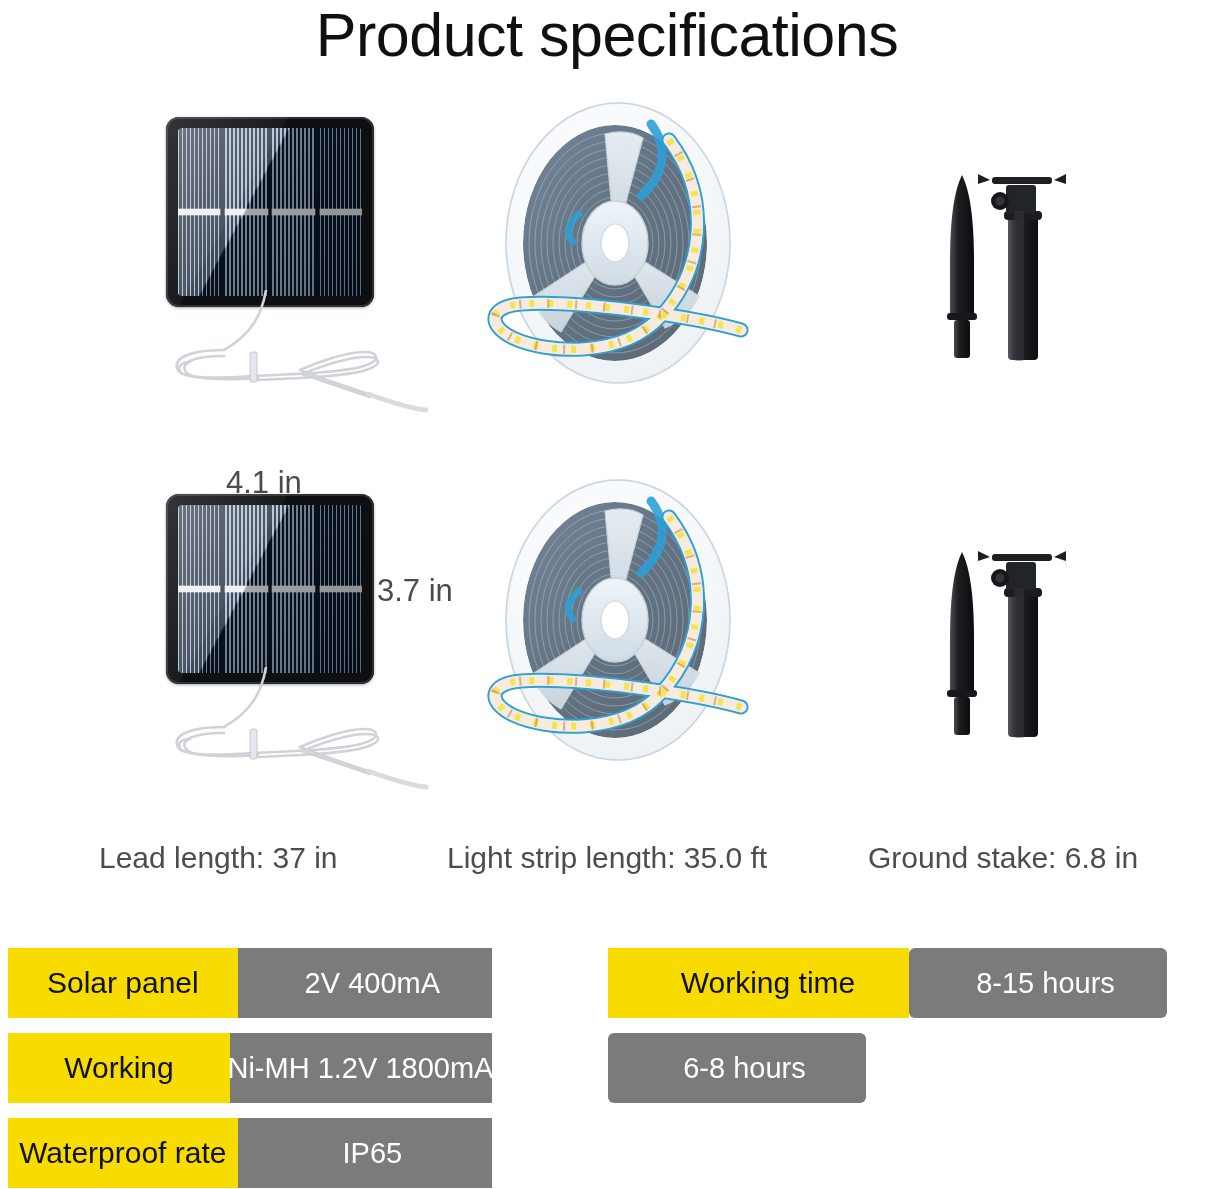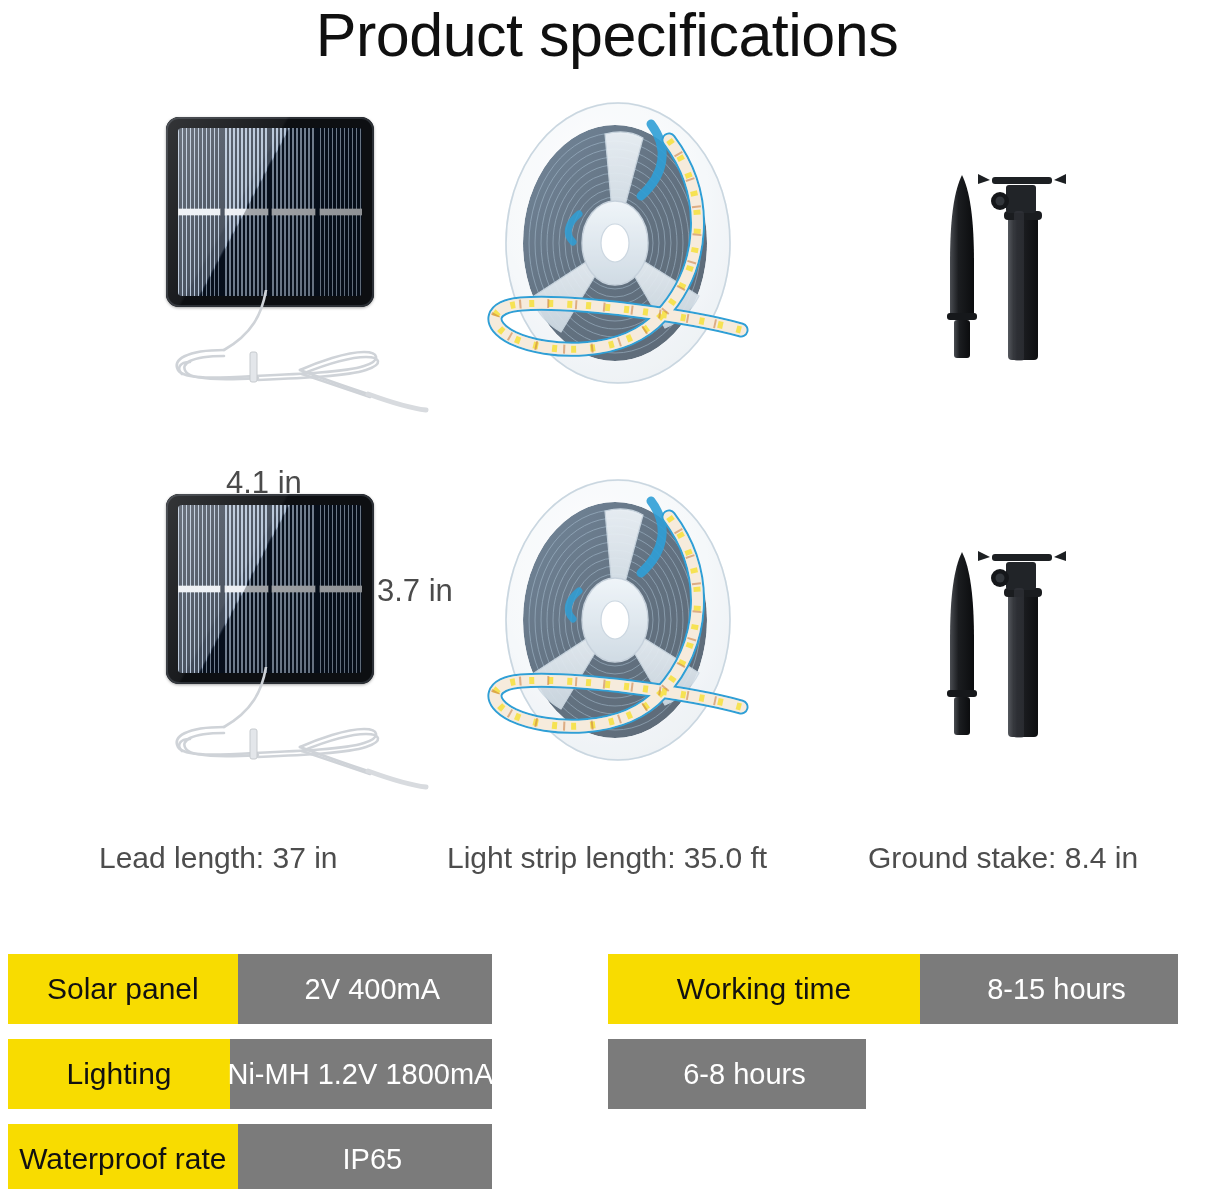--- a/index.html
+++ b/index.html
@@ -180,21 +180,21 @@
     top: 948px;
     width: 1214px;
   }
   .spec-row {
     position: relative;
     height: 70px;
     margin-bottom: 15px;
   }
   .spec-group {
     position: absolute;
-    top: 6px;
+    top: 0;
     height: 70px;
     display: flex;
   }
   .spec-group.left  { left: 8px;   width: 484px; }
   .spec-group.right { left: 608px; width: 606px; }
 
   .spec-label {
     background: #f8dc00;
     color: #111111;
     display: flex;
@@ -210,22 +210,22 @@
     display: flex;
     align-items: center;
     justify-content: center;
     font-size: 29px;
     font-weight: 400;
     white-space: nowrap;
     padding-left: 15px;
   }
   .spec-group.left  .spec-label { width: 237px; }
   .spec-group.left  .spec-value { width: 247px; }
-  .spec-group.right .spec-label { width: 312px; }
-  .spec-group.right .spec-value { width: 243px; }
+  .spec-group.right .spec-label { width: 282px; padding-left: 19px; }
+  .spec-group.right .spec-value { width: 243px; border-radius: 6px; }
 </style>
 </head>
 <body>
 
 <div class="page-title">Product specifications</div>
 
 <div class="product-row" id="product-row-1">
 
   <div class="solar-panel">
     <div class="panel-inner">
@@ -483,38 +483,38 @@
     <circle cx="70" cy="34" r="4.5" fill="#32363b"></circle>
     <rect x="84" y="44" width="10" height="150" rx="3" fill="#3b3e44" opacity="0.45"></rect>
   </svg>
 </div>
 
 <div class="dim-label" id="dim-width-label">4.1 in</div>
 <div class="dim-label" id="dim-height-label">3.7 in</div>
 
 <div class="caption" id="caption-lead">Lead length: 37 in</div>
 <div class="caption" id="caption-strip">Light strip length: 35.0 ft</div>
-<div class="caption" id="caption-stake">Ground stake: 8.4 in</div>
+<div class="caption" id="caption-stake">Ground stake: 6.8 in</div>
 
 <div class="spec-table">
 
   <div class="spec-row">
     <div class="spec-group left">
       <div class="spec-label">Solar panel</div>
       <div class="spec-value">2V 400mA</div>
     </div>
     <div class="spec-group right">
       <div class="spec-label">Working time</div>
       <div class="spec-value">8-15 hours</div>
     </div>
   </div>
 
   <div class="spec-row">
     <div class="spec-group left">
-      <div class="spec-label">Lighting</div>
+      <div class="spec-label">Working</div>
       <div class="spec-value">Ni-MH 1.2V 1800mAh</div>
     </div>
     <div class="spec-group right">
       <div class="spec-value">6-8 hours</div>
     </div>
   </div>
 
   <div class="spec-row">
     <div class="spec-group left">
       <div class="spec-label">Waterproof rate</div>

